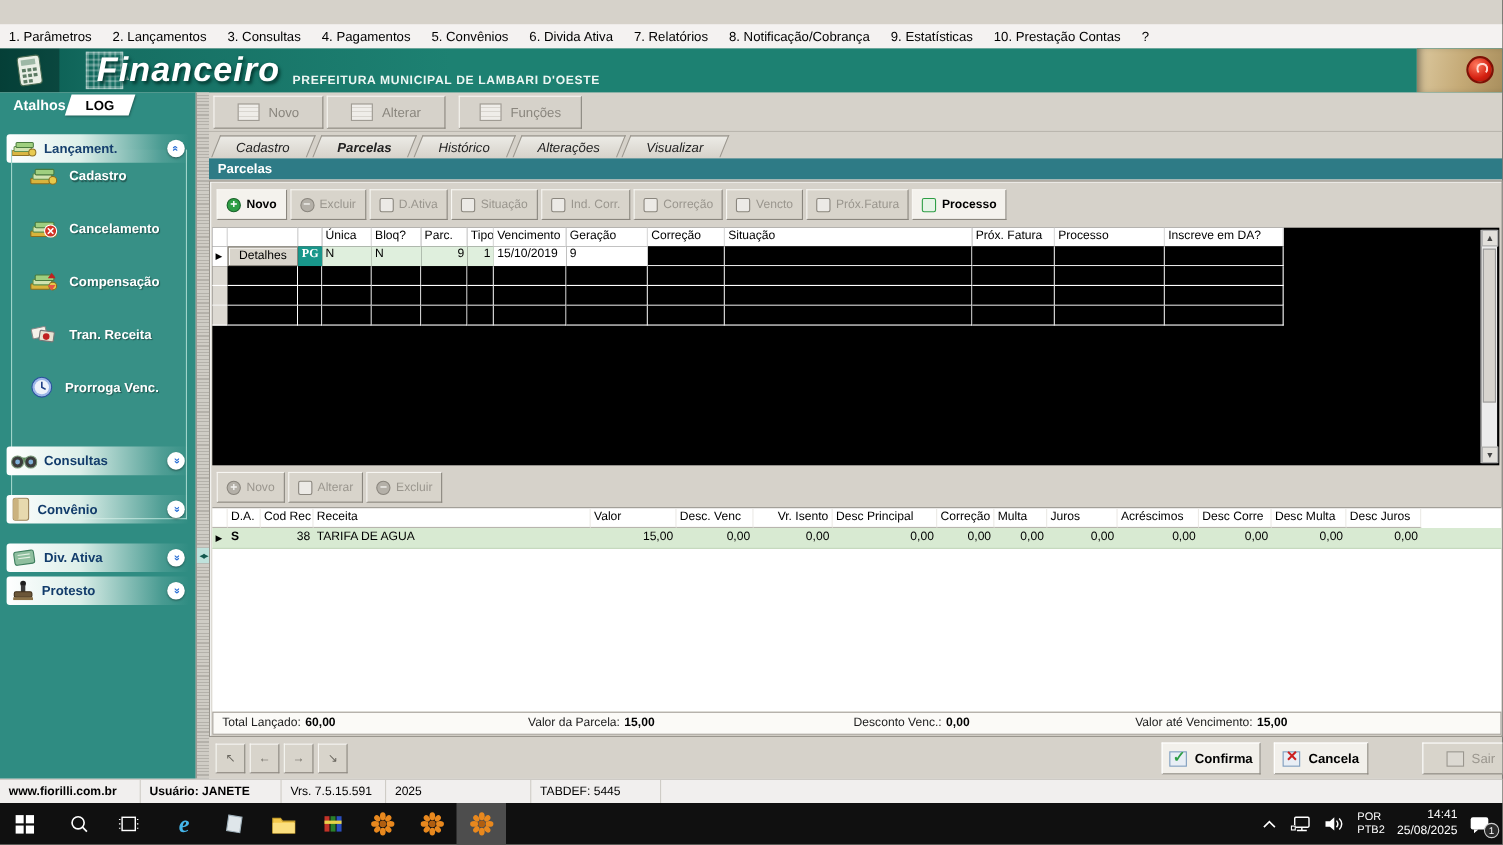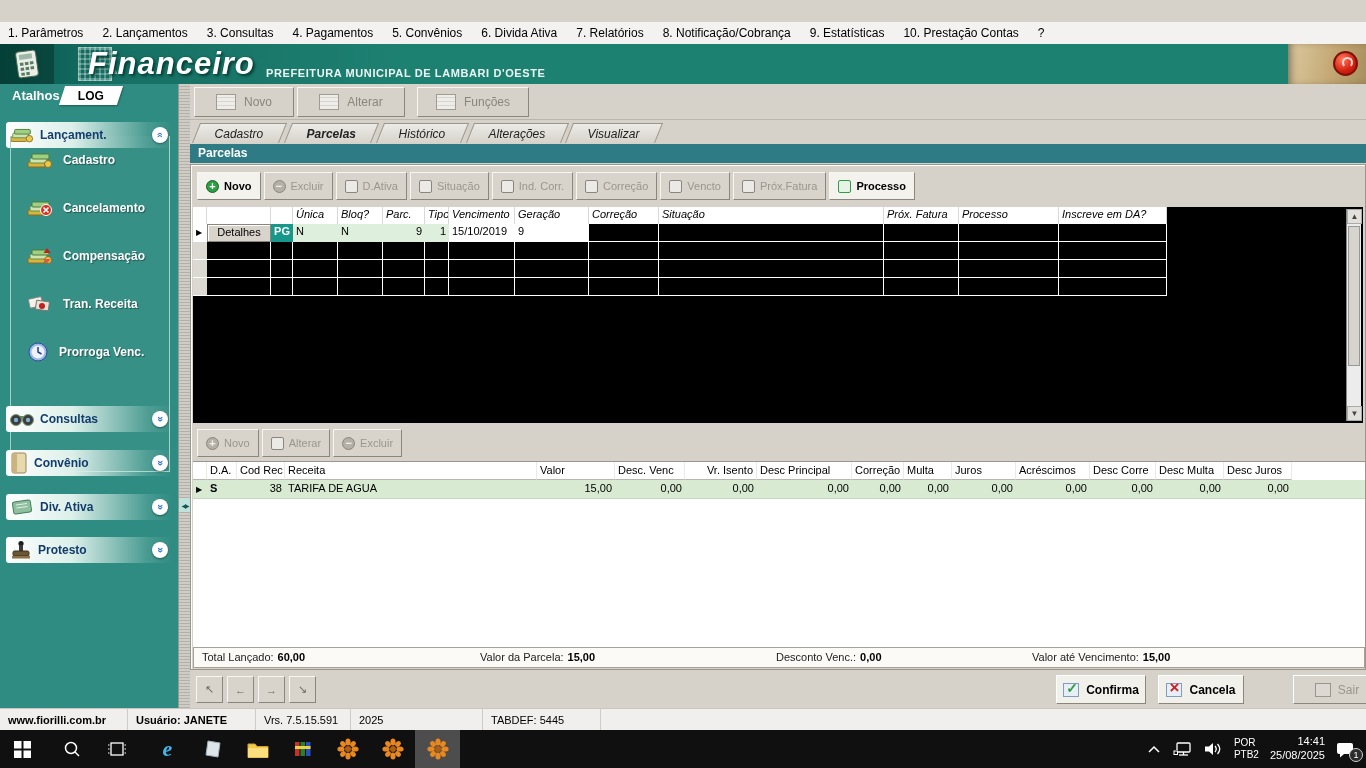--- a/index.html
+++ b/index.html
@@ -70,27 +70,27 @@
   .pbtn.dis{color:#9a968e;}
   .pbtn.en{color:#000;font-weight:bold;background:#f4f2ed;}
   .ic{width:13px;height:13px;border-radius:50%;display:flex;align-items:center;justify-content:center;font-size:11px;font-weight:bold;color:#fff;flex:none;line-height:1;}
   .ic-plus{background:#2e9e45;border:1px solid #19632a;}
   .ic-minus{background:#b4b0a8;border:1px solid #8a867e;color:#f2f1ee;}
   .ic-doc{width:13px;height:13px;border-radius:2px;background:#eceae6;border:1px solid #8a867e;flex:none;}
   .ic-doc.gr{border-color:#2e9e45;background:#e6f3e6;}
 
   .gridzone{position:absolute;left:2px;top:42px;width:1170px;height:216px;background:#000;}
   .g1row{display:flex;height:18px;}
-  .g1row.head{height:17px;font-style:italic;}
+  .g1row.head{height:17px;}
   .g1c{font-size:11px;padding:1px 3px;overflow:hidden;white-space:nowrap;flex:none;}
   .head .g1c{background:#fff;color:#000;border-right:1px solid #d8d8d8;}
   .g1c.ind{background:#fff;color:#000;font-size:8px;padding-top:4px;}
   .g1c.ind2{background:#dcd9d2;border-bottom:1px solid #fff;}
   .g1c.btnc{background:#d8d4cb;border:1px solid #8a867e;box-shadow:inset 1px 1px 0 #fff;text-align:center;padding-top:1px;}
-  .g1c.badge{background:#18978b;color:#fff;font-weight:bold;text-align:center;}
+  .g1c.badge{background:#18978b;color:#fff;font-weight:bold;text-align:center;font-family:Liberation Serif, serif;}
   .g1c.grn{background:#dfefdd;}
   .g1c.wht{background:#fff;}
   .g1c.blk{background:#000;border-right:1px solid #fff;border-bottom:1px solid #fff;}
   .g1c.num{text-align:right;}
   .vscroll{position:absolute;right:2px;top:2px;width:15px;height:212px;background:#ececec;border-left:1px solid #888;}
   .varr{position:absolute;left:0;width:15px;height:15px;display:flex;align-items:center;justify-content:center;font-size:8px;color:#444;background:#e2e0db;border:1px solid #aaa;}
   .vthumb{position:absolute;left:1px;top:17px;width:12px;height:140px;background:#d7d4ce;border:1px solid #999;}
 
   .btnrow2{position:absolute;left:6px;top:264px;height:28px;display:flex;gap:3px;}
   .grid2zone{position:absolute;left:2px;top:296px;width:1172px;height:186px;background:#fff;border-top:1px solid #9a968e;}
@@ -286,21 +286,21 @@
       <svg width="24" height="18" viewBox="0 0 24 18">
           <rect x="3" y="3" width="18" height="12" rx="2" fill="#8fbf9f" stroke="#3f7f5f" transform="rotate(-8 12 9)"></rect>
           <line x1="6" y1="7" x2="17" y2="5.5" stroke="#e2f0e2"></line>
           <line x1="6.5" y1="10" x2="17.5" y2="8.5" stroke="#e2f0e2"></line>
         </svg>
       <span class="lbl">Div. Ativa</span>
       <span class="cbtn">
           <span class="chev">»</span>
         </span>
     </div>
-    <div class="gh" style="top:453px">
+    <div class="gh" style="top:440px">
       <svg width="22" height="20" viewBox="0 0 22 20">
           <circle cx="11" cy="3.5" r="2.6" fill="#1d1d1d"></circle>
           <rect x="9" y="5" width="4" height="7" fill="#3a3a3a"></rect>
           <rect x="3" y="11" width="16" height="5" rx="1.5" fill="#6b5638" stroke="#3f2f1a"></rect>
           <rect x="2" y="16" width="18" height="2.5" fill="#8a7147"></rect>
         </svg>
       <span class="lbl">Protesto</span>
       <span class="cbtn">
           <span class="chev">»</span>
         </span>

